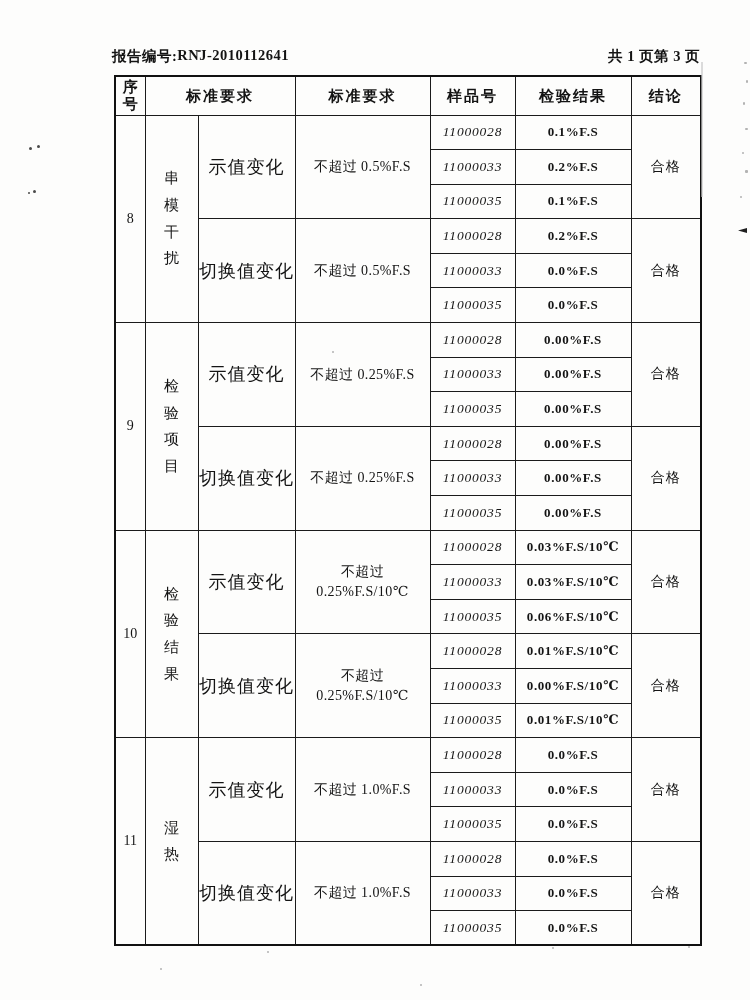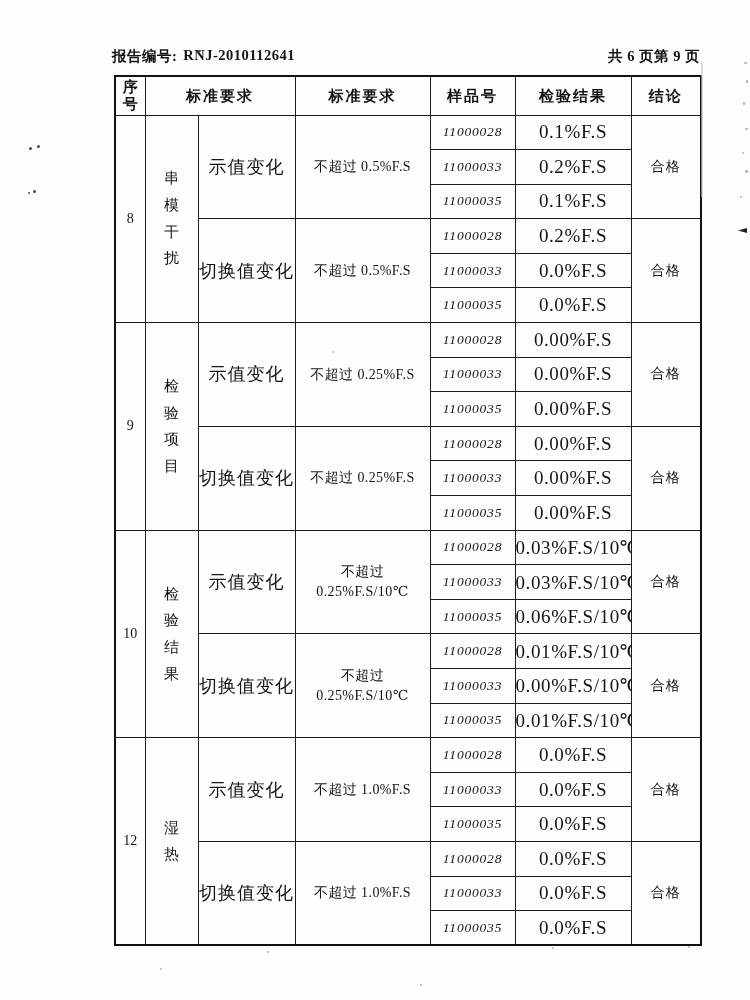--- a/index.html
+++ b/index.html
@@ -9,21 +9,21 @@
     font-family:"Liberation Serif","DejaVu Serif",serif;
     color:#141414;
     position:relative;
     overflow:hidden;
   }
   .headline{
     position:absolute;top:47px;left:112px;width:588px;
     display:flex;justify-content:space-between;align-items:baseline;
     font-size:14.5px;font-weight:700;letter-spacing:.5px;
   }
-  .headline .left{display:flex;gap:6px;}
+  .headline .left{display:flex;gap:0;}
   table.report{
     position:absolute;left:114px;top:75px;width:586px;
     border-collapse:collapse;table-layout:fixed;
   }
   th,td{
     border:1.6px solid #1b1b1b;
     text-align:center;vertical-align:middle;padding:0;
     overflow:hidden;
   }
   table.report{border:2.2px solid #111;}
@@ -34,37 +34,37 @@
   td.seq{font-size:14px;}
   td.item{padding:16px;}
   .vtext{
     display:inline-block;width:1.12em;
     word-break:break-all;
     font-size:15px;line-height:1.78;letter-spacing:0;
   }
   td.subitem{font-size:18px;letter-spacing:1px;}
   td.req{font-size:14px;letter-spacing:.4px;white-space:pre-line;line-height:1.4;}
   td.sample{font-size:13.5px;letter-spacing:.8px;font-style:italic;}
-  td.result{font-size:19px;letter-spacing:.6px;}
+  td.result{font-size:13px;letter-spacing:.6px;font-weight:bold;}
   td.concl{font-size:14px;letter-spacing:1px;margin-top:48px;}
   .artifact{position:absolute;}
   .dot{background:#4a4a4a;border-radius:50%;}
   .faint{background:#9a9a9a;opacity:.75;border-radius:1px;}
   .streak{background:#c9c9c9;opacity:.65;}
   .wedge{background:#1f1f1f;clip-path:polygon(0 50%,100% 0,100% 100%);}
 </style>
 </head>
 <body>
 
 <div class="headline">
   <div class="left">
     <span>报告编号:</span>
     <span>RNJ-2010112641</span>
   </div>
-  <span>共 6 页第 9 页</span>
+  <span>共 1 页第 3 页</span>
 </div>
 
 <table class="report">
   <colgroup>
     <col style="width:30px">
     <col style="width:53px">
     <col style="width:97px">
     <col style="width:135px">
     <col style="width:85px">
     <col style="width:116px">
@@ -173,21 +173,21 @@
       </tr>
       <tr>
         <td class="sample">11000033</td>
         <td class="result">0.00%F.S/10℃</td>
       </tr>
       <tr>
         <td class="sample">11000035</td>
         <td class="result">0.01%F.S/10℃</td>
       </tr>
       <tr>
-        <td class="seq" rowspan="6">12</td>
+        <td class="seq" rowspan="6">11</td>
         <td class="item" rowspan="6"><span class="vtext">湿热</span></td>
         <td class="subitem" rowspan="3">示值变化</td>
         <td class="req" rowspan="3">不超过 1.0%F.S</td>
         <td class="sample">11000028</td>
         <td class="result">0.0%F.S</td>
         <td class="concl" rowspan="3">合格</td>
       </tr>
       <tr>
         <td class="sample">11000033</td>
         <td class="result">0.0%F.S</td>

